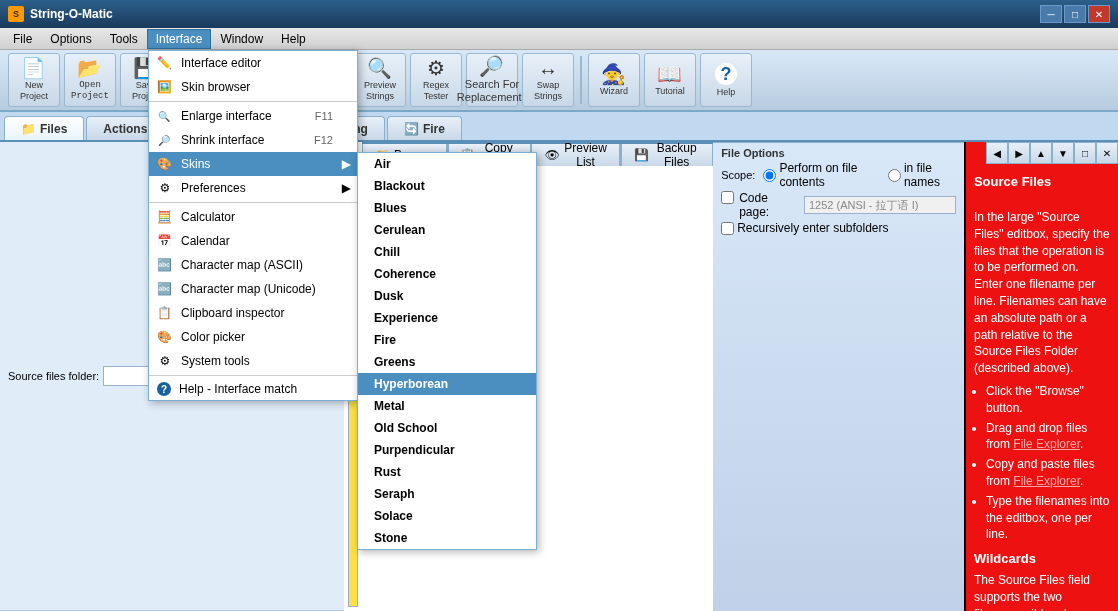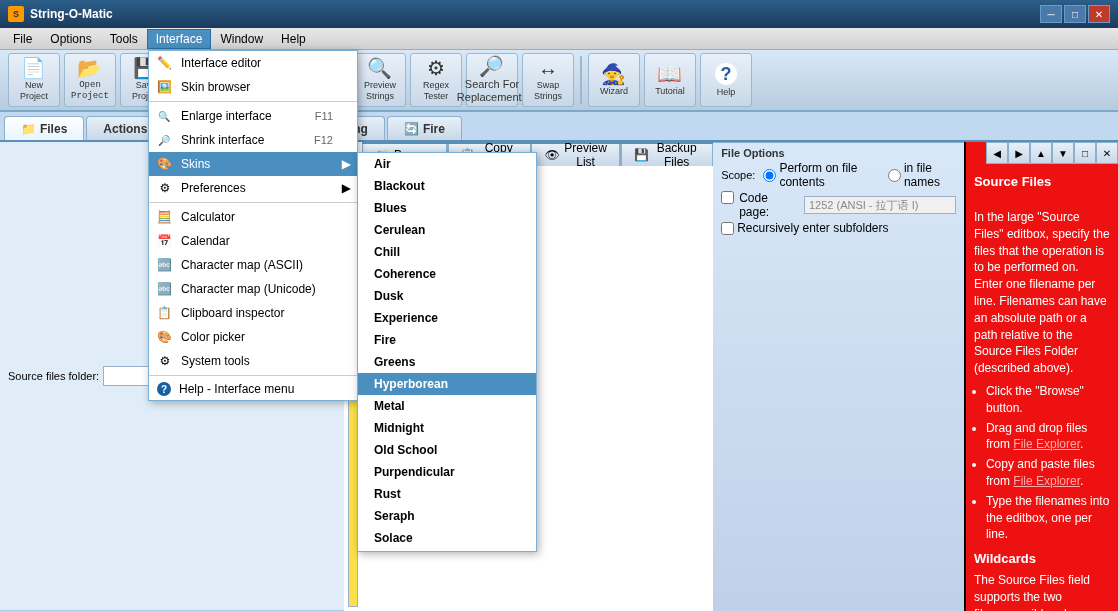--- a/index.html
+++ b/index.html
@@ -404,21 +404,20 @@
           <div class="submenu-item">Blues</div>
           <div class="submenu-item">Cerulean</div>
           <div class="submenu-item">Chill</div>
           <div class="submenu-item">Coherence</div>
           <div class="submenu-item">Dusk</div>
           <div class="submenu-item">Experience</div>
           <div class="submenu-item">Fire</div>
           <div class="submenu-item">Greens</div>
           <div class="submenu-item selected">Hyperborean</div>
           <div class="submenu-item">Metal</div>
-          <div class="submenu-item">Midnight</div>
           <div class="submenu-item">Old School</div>
           <div class="submenu-item">Purpendicular</div>
           <div class="submenu-item">Rust</div>
           <div class="submenu-item">Seraph</div>
           <div class="submenu-item">Solace</div>
           <div class="submenu-item">Stone</div>
 
         </div>
       </div>
 
@@ -456,18 +455,18 @@
       </div>
       <div class="dropdown-item">
         <span class="item-icon">⚙</span>
         <span>System tools</span>
       </div>
 
       <div class="dropdown-separator"></div>
 
       <div class="dropdown-item">
         <span class="item-icon" style="background:#1a5fa0; color:white; border-radius:50%; width:14px; height:14px; display:flex; align-items:center; justify-content:center; font-size:10px; font-weight:bold;">?</span>
-        <span>Help - Interface menu</span>
+        <span>Help - Interface match</span>
       </div>
     </div>
   </div>
 
 </div>
 
 </body></html>

